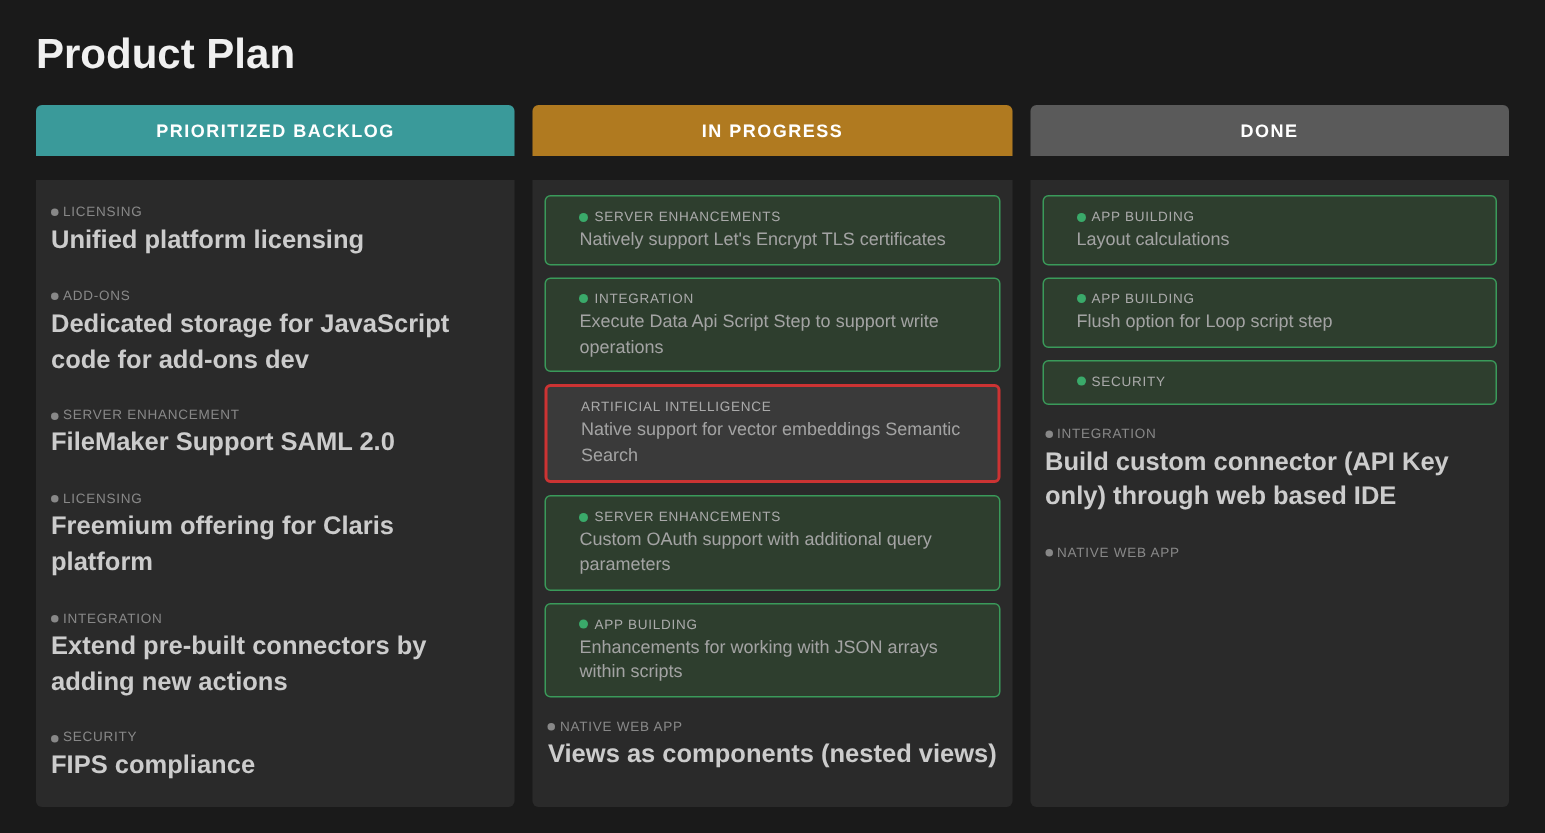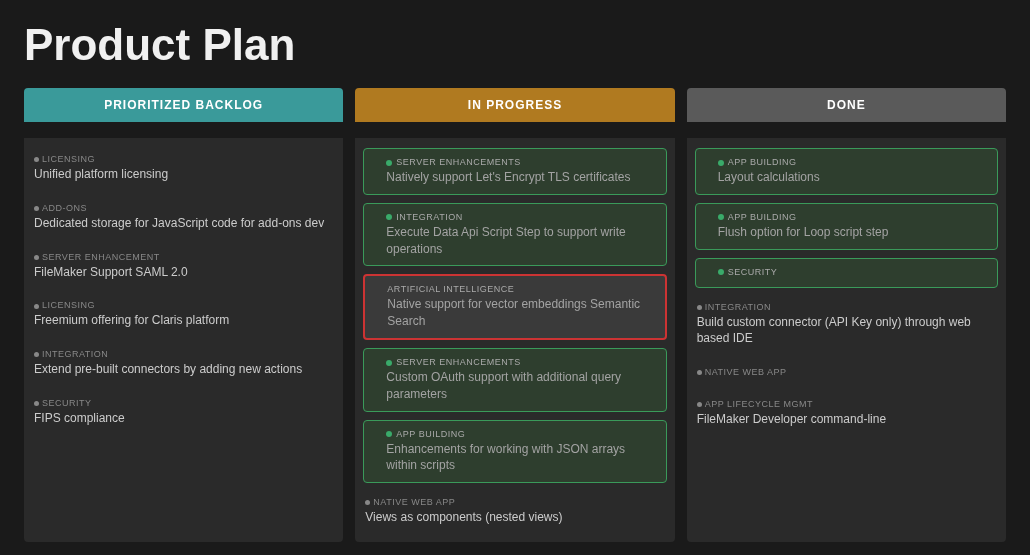--- a/index.html
+++ b/index.html
@@ -6,21 +6,21 @@
     body {
       background-color: #1a1a1a;
       color: #ccc;
       font-family: Arial, sans-serif;
       width: 1030px;
       min-height: 555px;
       padding: 20px 24px;
     }
     h1 {
       color: #f0f0f0;
-      font-size: 44px;
+      font-size: 28px;
       font-weight: bold;
       margin-bottom: 18px;
     }
     .board {
       display: flex;
       gap: 12px;
       width: 100%;
     }
     .column {
       flex: 1;
@@ -104,23 +104,24 @@
     .item-category .dot {
       display: inline-block;
       width: 5px;
       height: 5px;
       border-radius: 50%;
       background-color: #888;
       margin-right: 3px;
       vertical-align: middle;
     }
     .item-title {
-      font-size: 12px;
+      font-size: 17px;
       color: #ccc;
       line-height: 1.4;
+      font-weight: bold;
     }
   </style>
 </head>
 <body>
 
 <h1>Product Plan</h1>
 
 <div class="board">
 <div class="column">
       <div class="column-header backlog">PRIORITIZED BACKLOG</div>
@@ -194,19 +195,15 @@
         <div class="card highlighted">
           <div class="card-category"><span class="dot"></span>SECURITY</div>
         </div>
         <div class="item">
           <div class="item-category"><span class="dot"></span>INTEGRATION</div>
           <div class="item-title">Build custom connector (API Key only) through web based IDE</div>
         </div>
         <div class="item">
           <div class="item-category"><span class="dot"></span>NATIVE WEB APP</div>
         </div>
-        <div class="item">
-          <div class="item-category"><span class="dot"></span>APP LIFECYCLE MGMT</div>
-          <div class="item-title">FileMaker Developer command-line</div>
-        </div>
       </div>
     </div>
   </div>
 
 </body></html>

